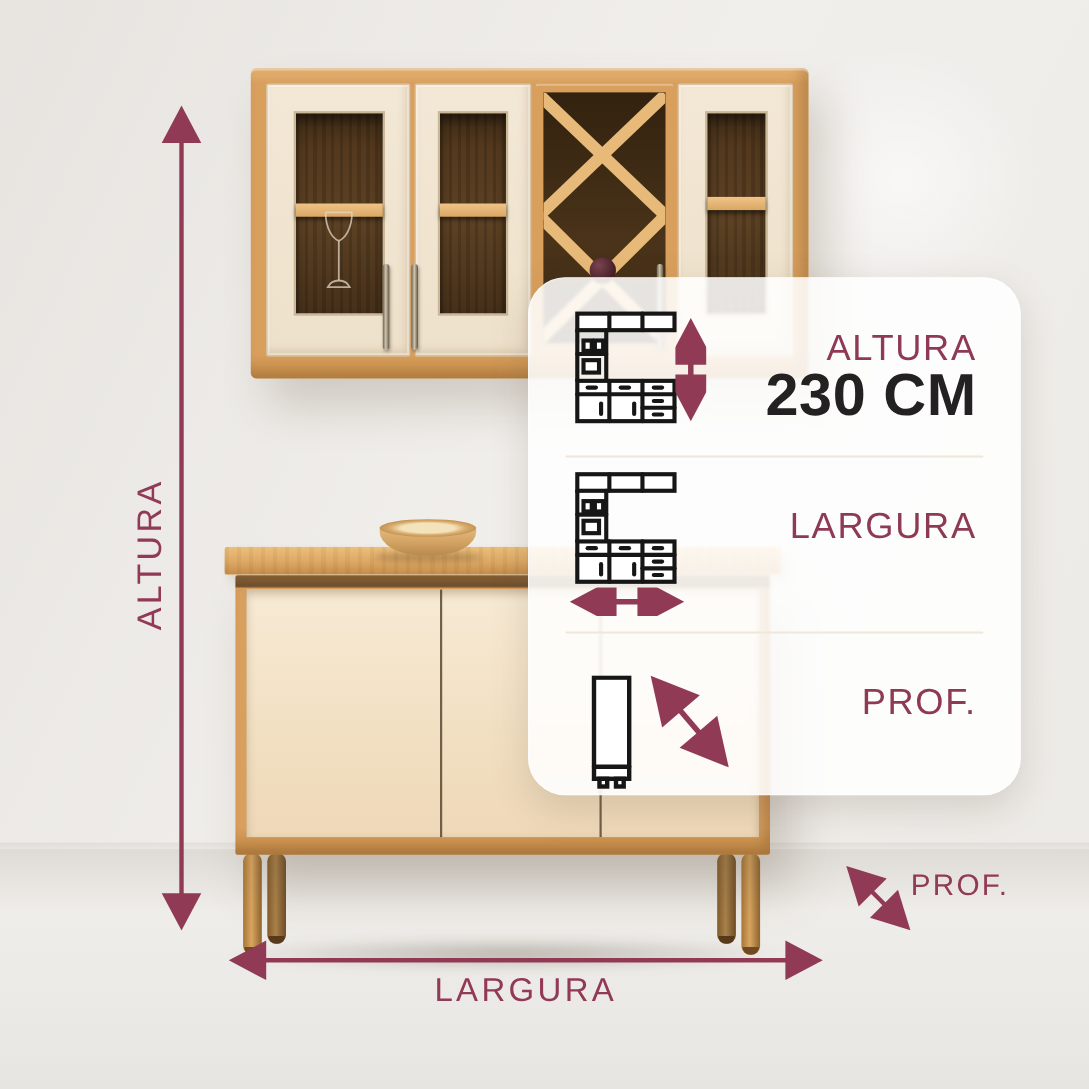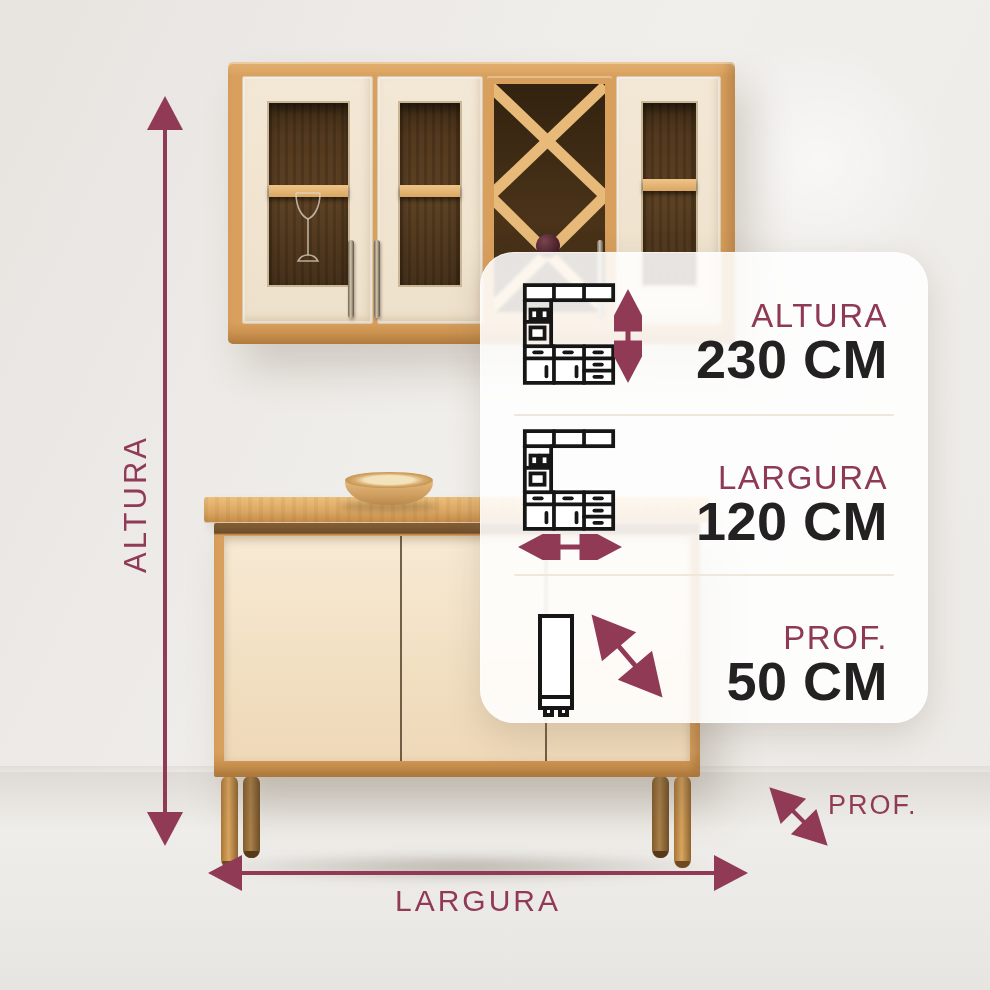--- a/index.html
+++ b/index.html
@@ -231,30 +231,28 @@
     <div class="card-divider" style="top:162px"></div>
 
     <svg class="card-icon" style="left:42px;top:176px" width="94" height="104" viewBox="0 0 100 110">
         <use href="#kit-icon"></use>
       </svg>
     <svg class="card-icon" style="left:34px;top:282px" width="112" height="26">
       <line x1="14" y1="13" x2="98" y2="13" stroke="#913A56" stroke-width="5" marker-start="url(#ah)" marker-end="url(#ah)"></line>
     </svg>
     <div class="spec-text" style="top:208px">
       <div class="spec-label">LARGURA</div>
-      <div class="spec-value">120 CM</div>
     </div>
 
     <div class="card-divider" style="top:322px"></div>
 
     <svg class="card-icon" style="left:54px;top:362px" width="44" height="104" viewBox="0 0 42 104">
         <use href="#tall-icon"></use>
       </svg>
     <svg class="card-icon" style="left:100px;top:352px" width="96" height="104">
       <line x1="18" y1="18" x2="76" y2="86" stroke="#913A56" stroke-width="5" marker-start="url(#ah)" marker-end="url(#ah)"></line>
     </svg>
     <div class="spec-text" style="top:368px">
       <div class="spec-label">PROF.</div>
-      <div class="spec-value">50 CM</div>
     </div>
   </div>
 
 </div>
 
 </body></html>

